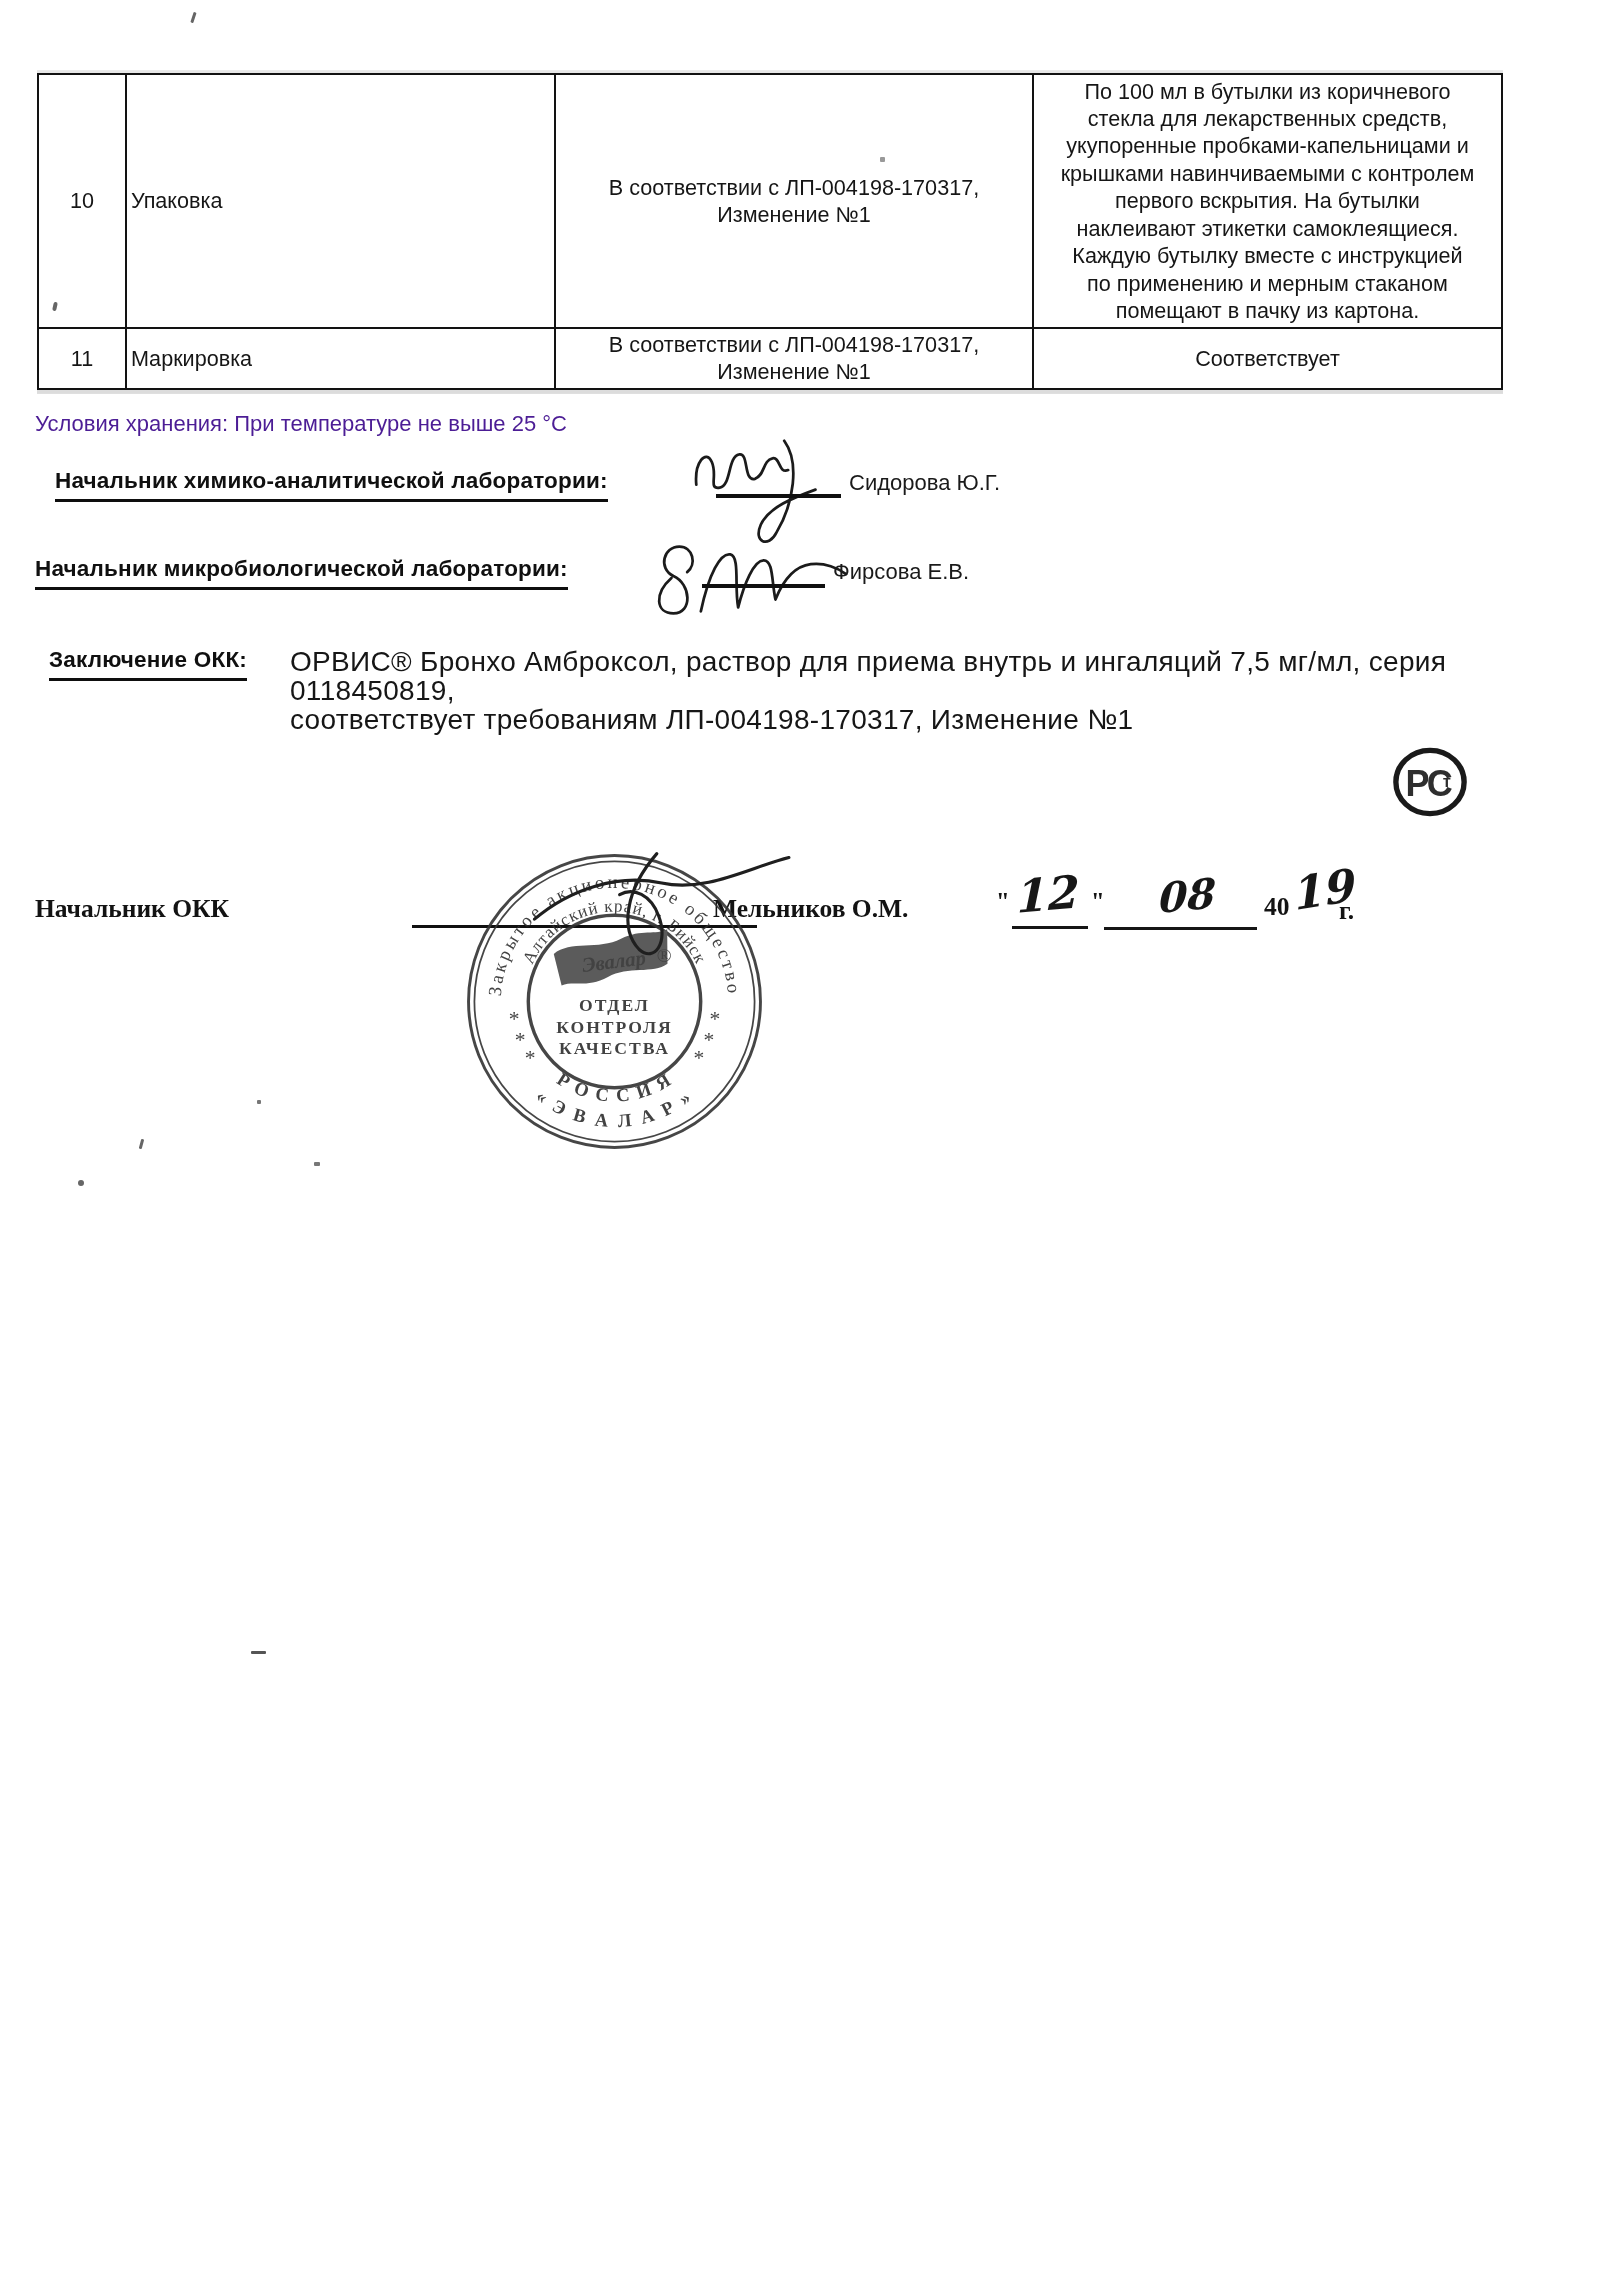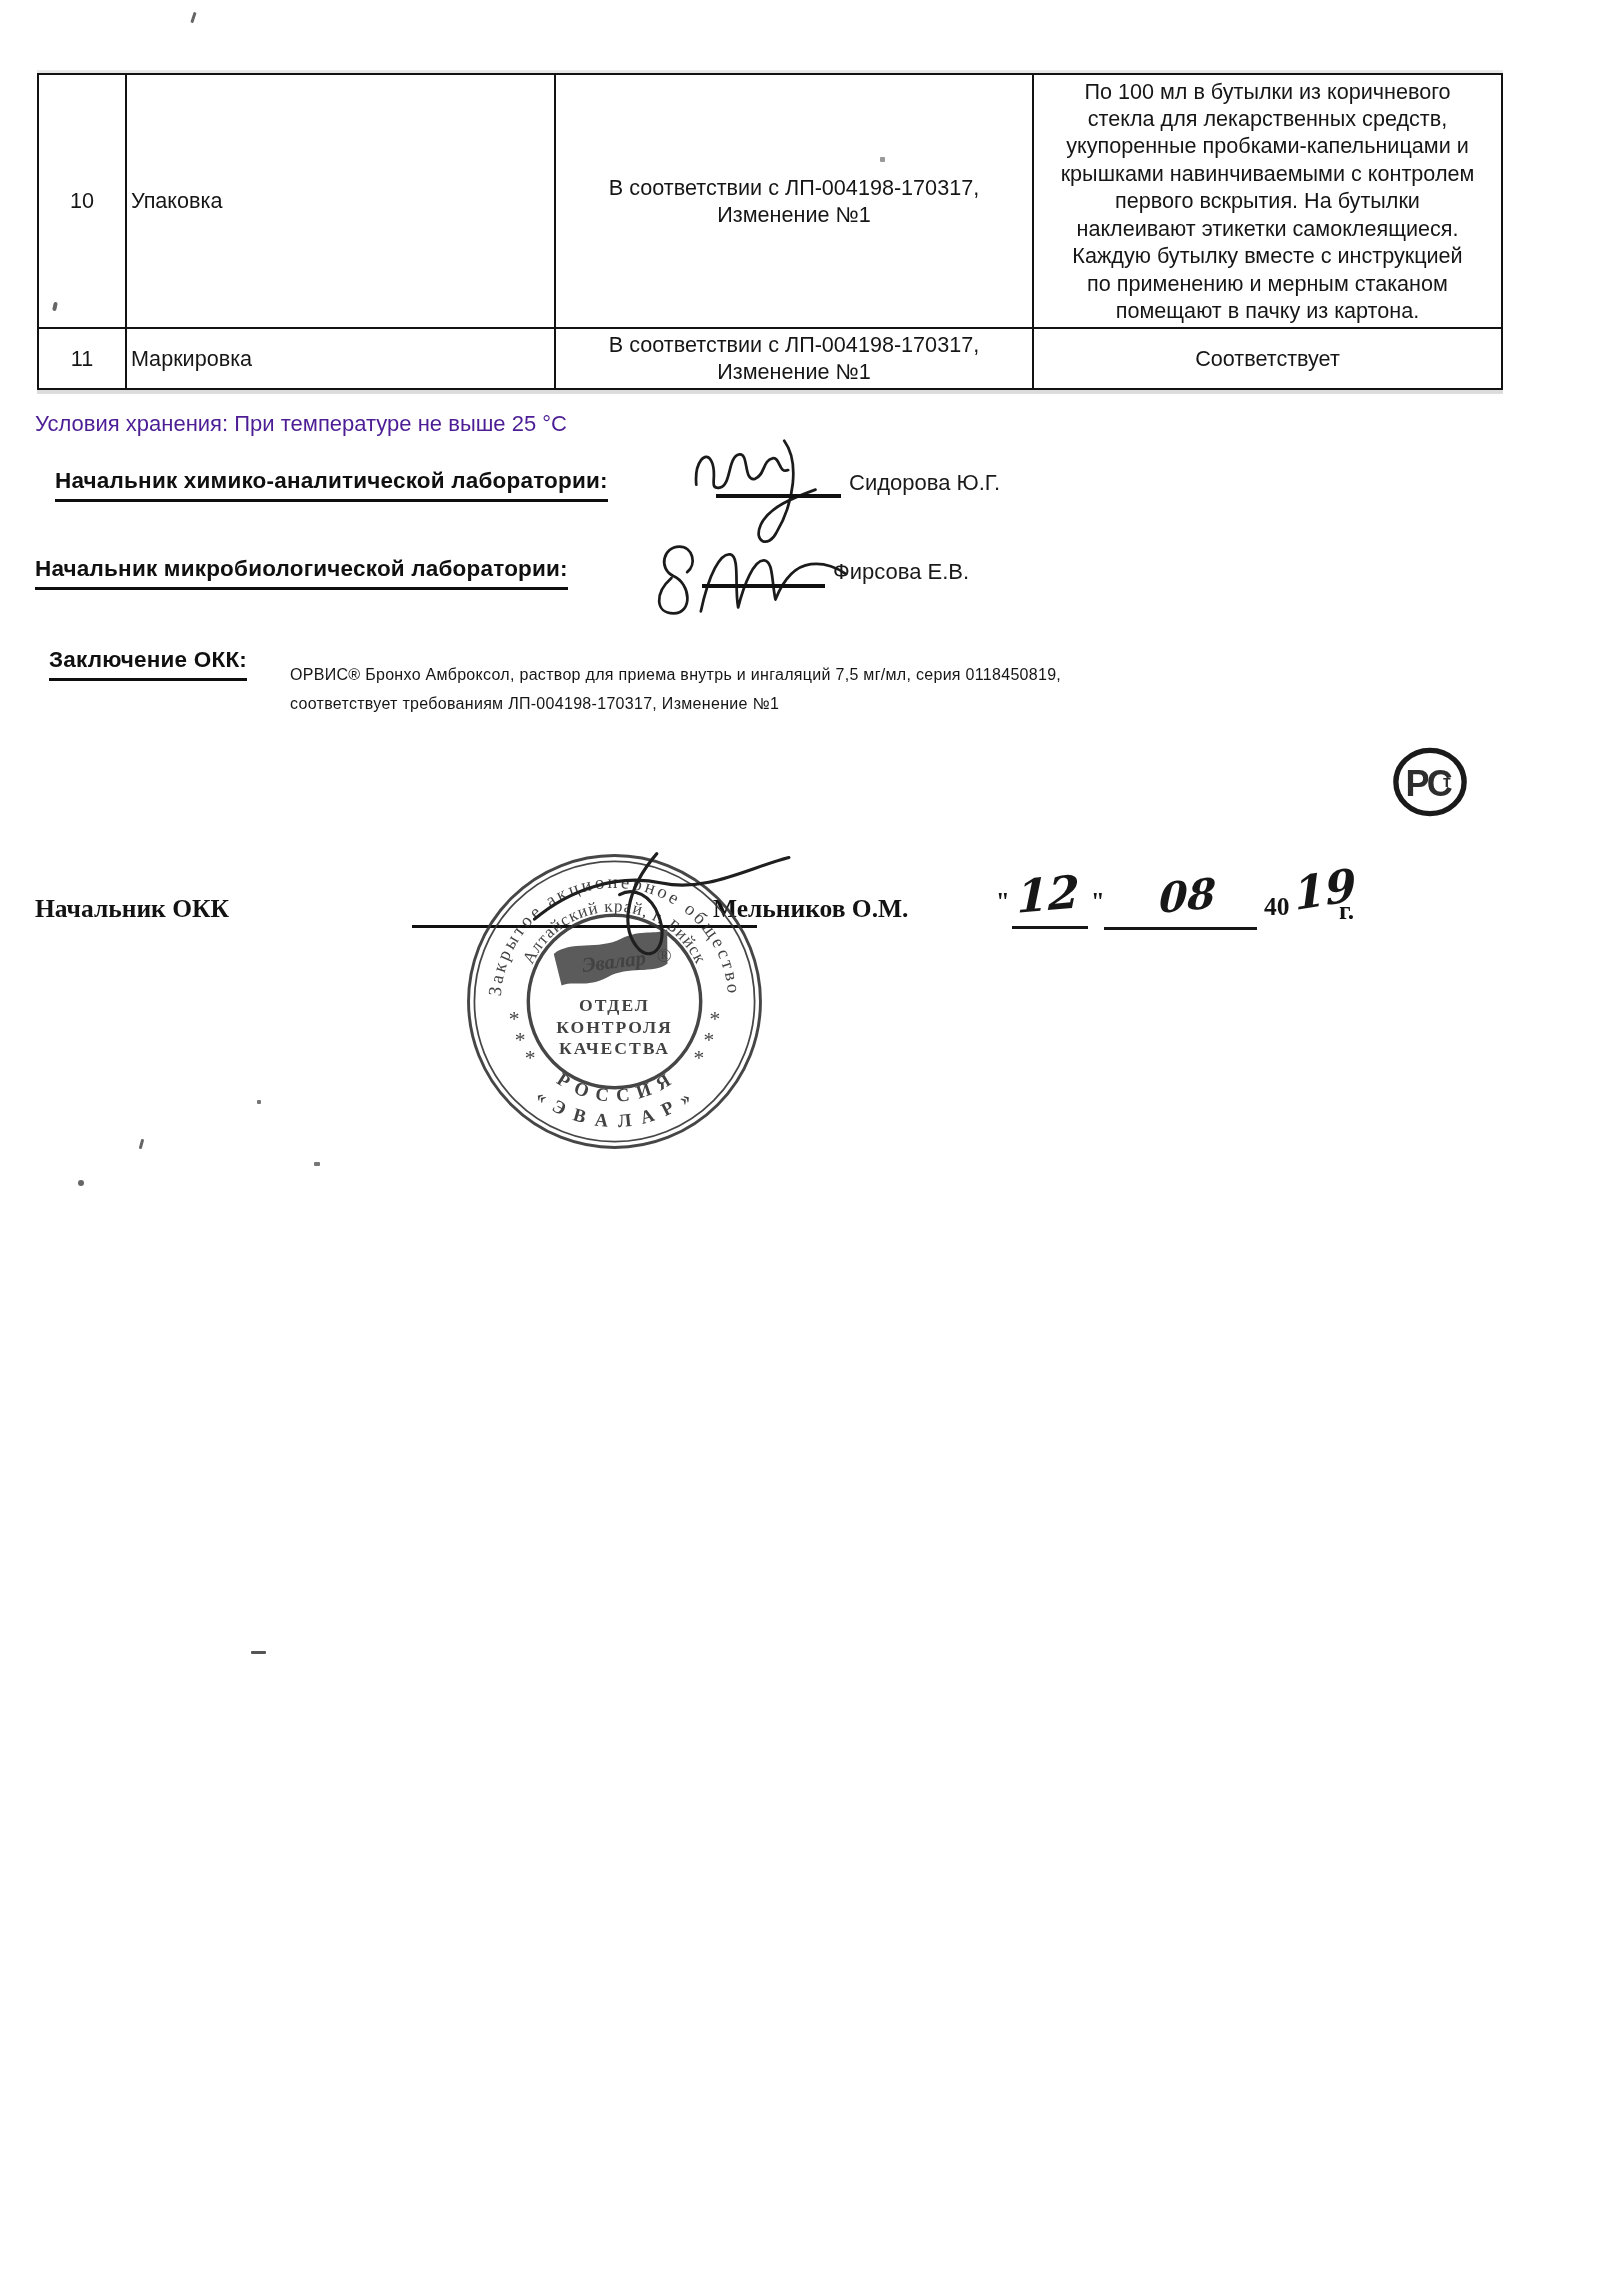--- a/index.html
+++ b/index.html
@@ -18,21 +18,21 @@
   td.c-name{padding-left:11.8px;}
   td.c-req,td.c-res{text-align:center;}
   .pre{white-space:pre-line;}
   tr.r10{height:254px;} tr.r11{height:60px;}
 
   .bodyline{font-size:22px;color:#4c1d95;}
   .lab-label{font-weight:700;font-size:22.5px;letter-spacing:0.2px;color:#101010;
              border-bottom:3.1px solid #0e0e0e;padding-bottom:4.9px;display:inline-block;}
   .name-text{font-size:22px;color:#1a1a1a;}
   .sig-line{background:#101010;height:3.9px;}
-  .concl-text{font-size:16px;line-height:29px;letter-spacing:0.3px;color:#161616;margin-top:13px;}
+  .concl-text{font-size:28px;line-height:29px;letter-spacing:0.3px;color:#161616;}
 
   .appr{font-size:25.5px;font-weight:600;color:#131313;}
   .date-line{background:#161616;height:2.9px;}
   .quote{font-size:24.5px;font-weight:600;}
 
   .speck{background:#666;border-radius:1px;}
 
   svg text{fill:#2e2e2e;}
   .sig-svg path{fill:none;stroke:#1b1b1b;stroke-width:2.8;stroke-linecap:round;stroke-linejoin:round;}
   .scrawl path{fill:none;stroke:#1f1f1f;stroke-width:3.2;stroke-linecap:round;stroke-linejoin:round;}

